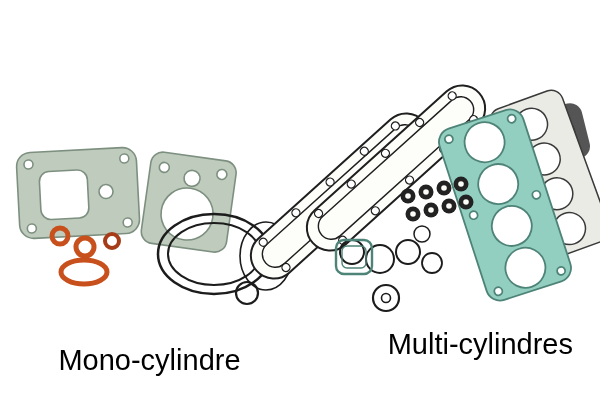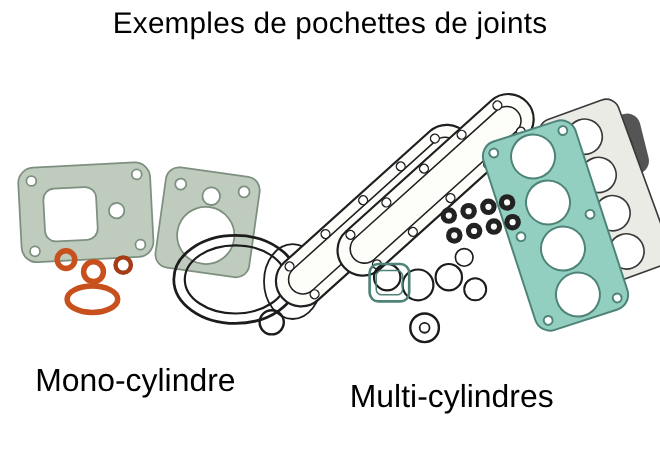--- a/index.html
+++ b/index.html
@@ -19,37 +19,36 @@
     width:600px;
     text-align:center;
     font-size:27px;
     line-height:1.18;
     letter-spacing:0.2px;
   }
   .caption {
     position:absolute;
     font-size:29px;
   }
-  .caption-mono { left:32px;  top:330px; width:235px; text-align:left; }
-  .caption-multi{ left:318px; top:345px; width:255px; text-align:left; }
+  .caption-mono { left:32px;  top:344px; width:235px; text-align:center; }
+  .caption-multi{ left:318px; top:328px; width:255px; text-align:right; }
   svg.collage {
     position:absolute;
     left:0; top:0;
     width:600px; height:408px;
   }
   .green-stroke { stroke:#7d9080; stroke-width:1.6; }
   .teal-stroke  { stroke:#4e8377; stroke-width:1.8; }
 </style>
 </head>
 <body>
 
 <div class="page">
 
   <div class="title">
-    <div>Exemples de pochettes de joints</div>
   </div>
 
   <svg class="collage" viewBox="0 0 600 408" xmlns="http://www.w3.org/2000/svg">
 
     <g>
 
       <g transform="rotate(-3 78 192)">
         <rect x="18" y="150" width="120" height="86" rx="14" class="green-stroke" fill="#bfcbbd"></rect>
         <rect x="40" y="170" width="48" height="48" rx="10" fill="#ffffff" class="green-stroke"></rect>
         <circle cx="30" cy="162" r="4.5" fill="#ffffff" class="green-stroke"></circle>

